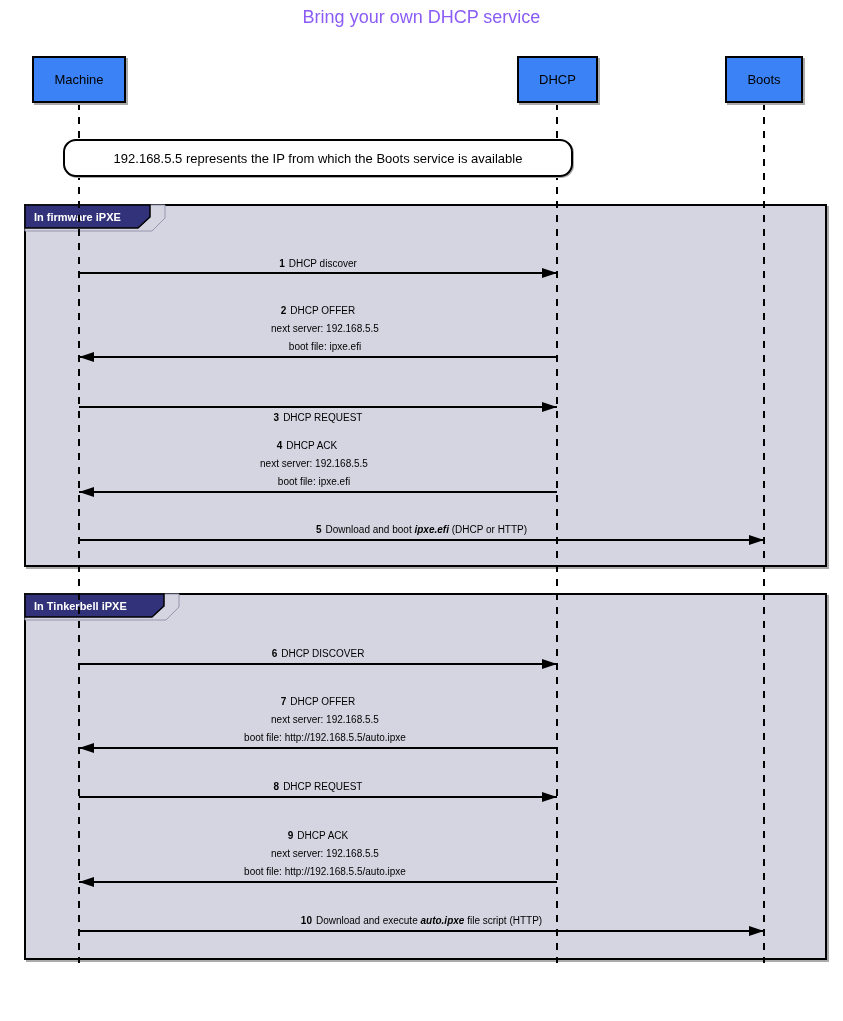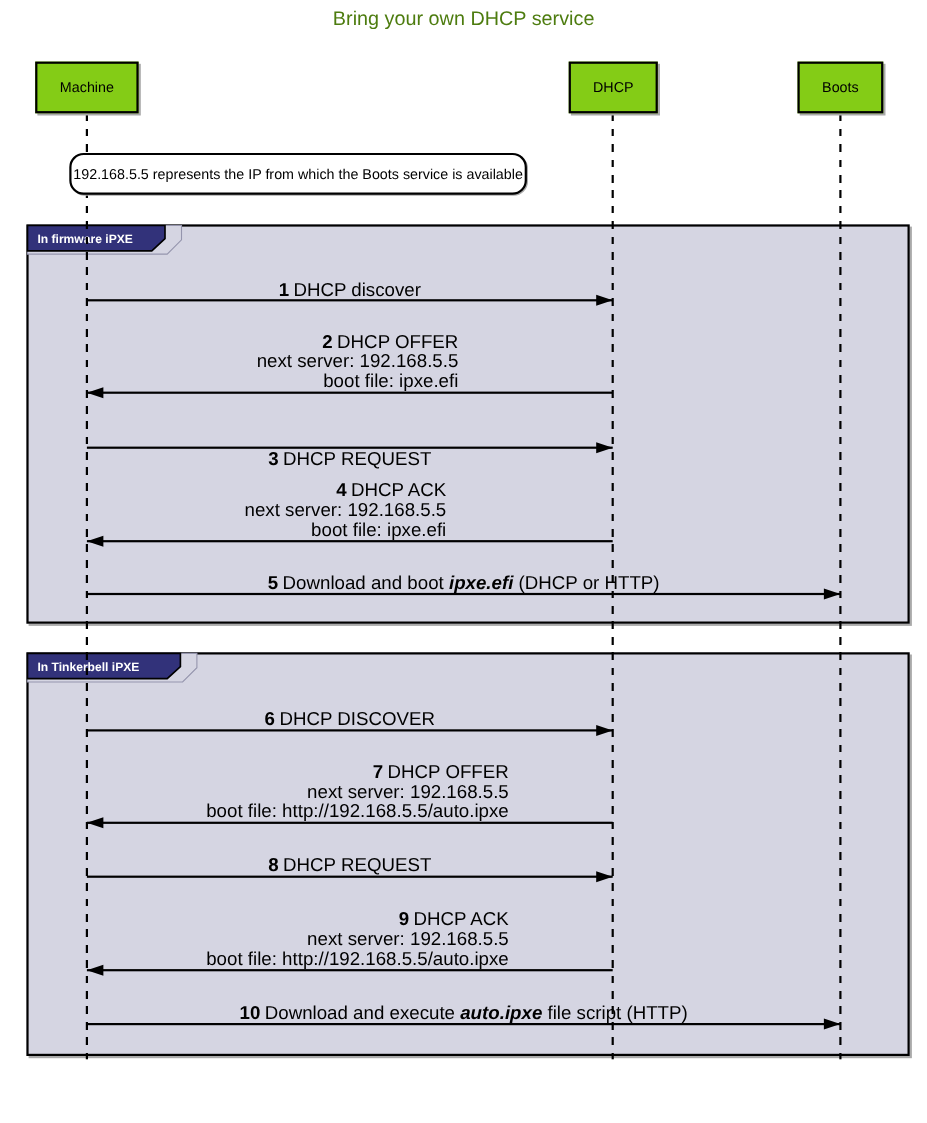--- a/index.html
+++ b/index.html
@@ -19,38 +19,38 @@
   .canvas{
     position:relative;
     width:843px;height:1021px;
     background:var(--bg);
     overflow:hidden;
   }
   .title{
     position:absolute;left:0;right:0;top:7px;
     text-align:center;
     font-size:18px;
-    color:#4d7c0f;
+    color:#8b5cf6;
   }
   .participant{
     position:absolute;top:56px;height:47px;
-    background:#84cc16;
+    background:#3b82f6;
     border:2px solid var(--line);
     box-shadow:2px 2px 0 0 var(--shadow);
     display:flex;align-items:center;justify-content:center;
     font-size:13px;
     z-index:5;
   }
   .lifeline{
     position:absolute;top:103px;height:860px;width:2px;
     background:repeating-linear-gradient(to bottom,#000 0 7px,transparent 7px 14px);
     z-index:2;
   }
   .note{
-    position:absolute;left:63px;top:139px;width:416px;height:38px;
+    position:absolute;left:63px;top:139px;width:510px;height:38px;
     background:#fff;
     border:2px solid var(--line);
     border-radius:13px;
     box-shadow:1px 1px 0 0 var(--shadow);
     display:flex;align-items:center;justify-content:center;
     font-size:13px;
     z-index:6;
   }
   .frame{
     position:absolute;left:24px;width:803px;
@@ -67,29 +67,29 @@
   }
   .tab text{
     font-family:"Liberation Sans", sans-serif;
     font-size:11px;font-weight:bold;
     fill:var(--tab-text);
   }
   .tab .outer{fill:var(--frame-fill);stroke:#9595ad;stroke-width:1;}
   .tab .inner{fill:var(--tab-fill);stroke:#000;stroke-width:1.5;}
   .msg{
     position:absolute;
-    font-size:17px;
+    font-size:10px;
     text-align:center;
     line-height:18px;
     z-index:4;
     white-space:nowrap;
   }
   .msg .num{font-weight:bold;margin-right:4px;}
   .msg .b{font-weight:bold;font-style:italic;}
-  .msg-inner{display:inline-block;text-align:right;}
+  .msg-inner{display:inline-block;text-align:center;}
   .cont{padding-left:14px;}
   .arrow{
     position:absolute;height:2px;background:var(--line);z-index:3;
   }
   .head-r{
     position:absolute;right:0;top:50%;transform:translateY(-50%);
     width:0;height:0;
     border-left:15px solid var(--line);
     border-top:5px solid transparent;
     border-bottom:5px solid transparent;

